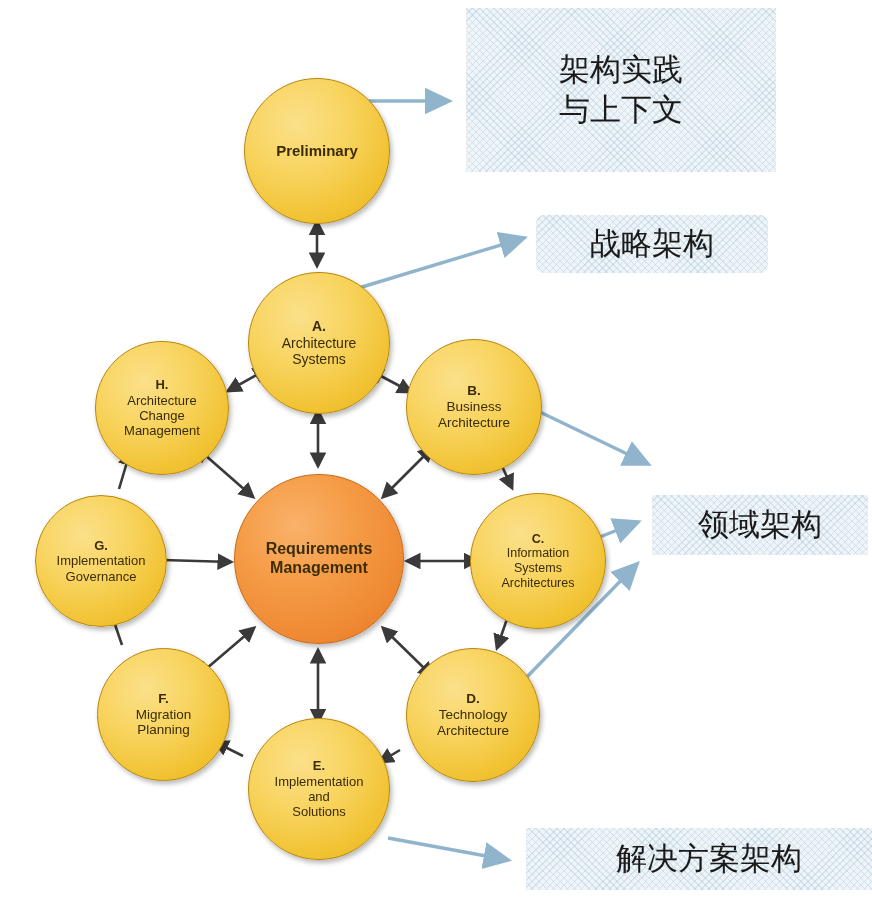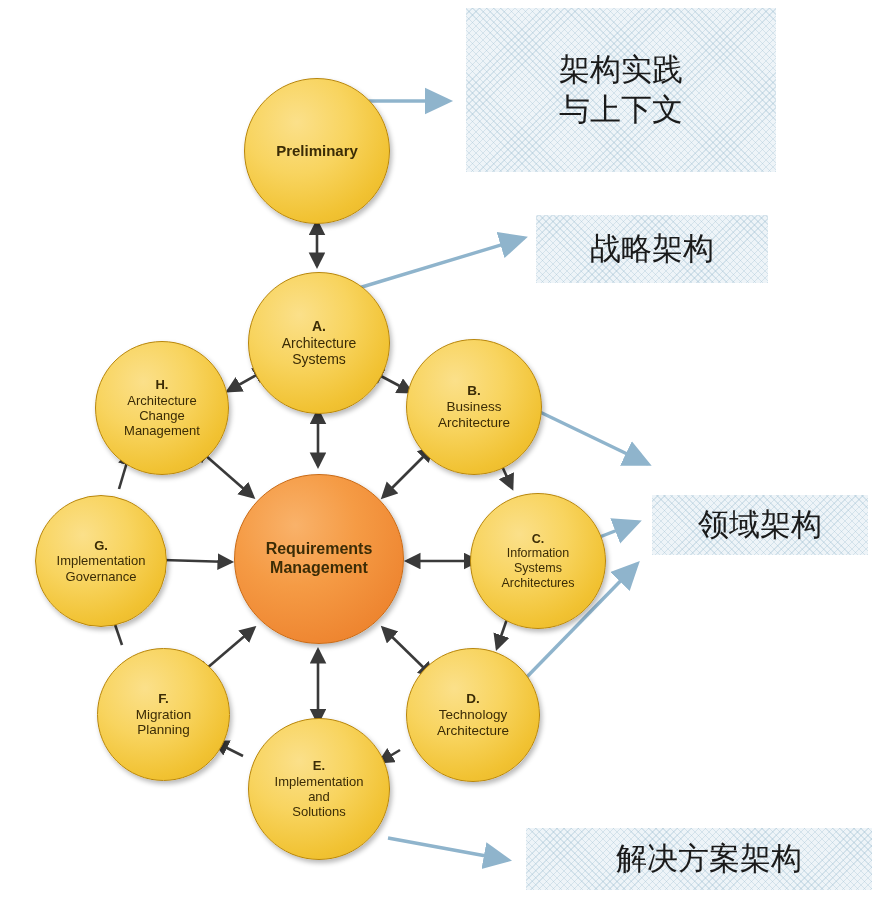--- a/index.html
+++ b/index.html
@@ -170,17 +170,17 @@
       <div class="node node-yellow" style="left: 406px; top: 648px; width: 134px; height: 134px;">
         <div class="label" style="font-size: 13.5px;"><span style="font-weight: bold;">D.</span><br><span>Technology</span><br><span>Architecture</span></div>
       </div>
       <div class="node node-yellow" style="left: 248px; top: 718px; width: 142px; height: 142px;">
         <div class="label" style="font-size: 13px;"><span style="font-weight: bold;">E.</span><br><span>Implementation</span><br><span>and</span><br><span>Solutions</span></div>
       </div>
     </div>
   <div id="callouts">
       <div class="callout" style="left: 466px; top: 8px; width: 310px; height: 164px; font-size: 31px;">架构实践
 与上下文</div>
-      <div class="callout" style="left: 536px; top: 215px; width: 232px; height: 68px; font-size: 31px;">战略架构</div>
+      <div class="callout" style="left: 536px; top: 215px; width: 232px; height: 58px; font-size: 31px; border-radius: 8px;">战略架构</div>
       <div class="callout" style="left: 652px; top: 495px; width: 216px; height: 60px; font-size: 31px;">领域架构</div>
       <div class="callout" style="left: 526px; top: 828px; width: 366px; height: 62px; font-size: 31px;">解决方案架构</div>
     </div>
 </div>
 
 </body></html>

